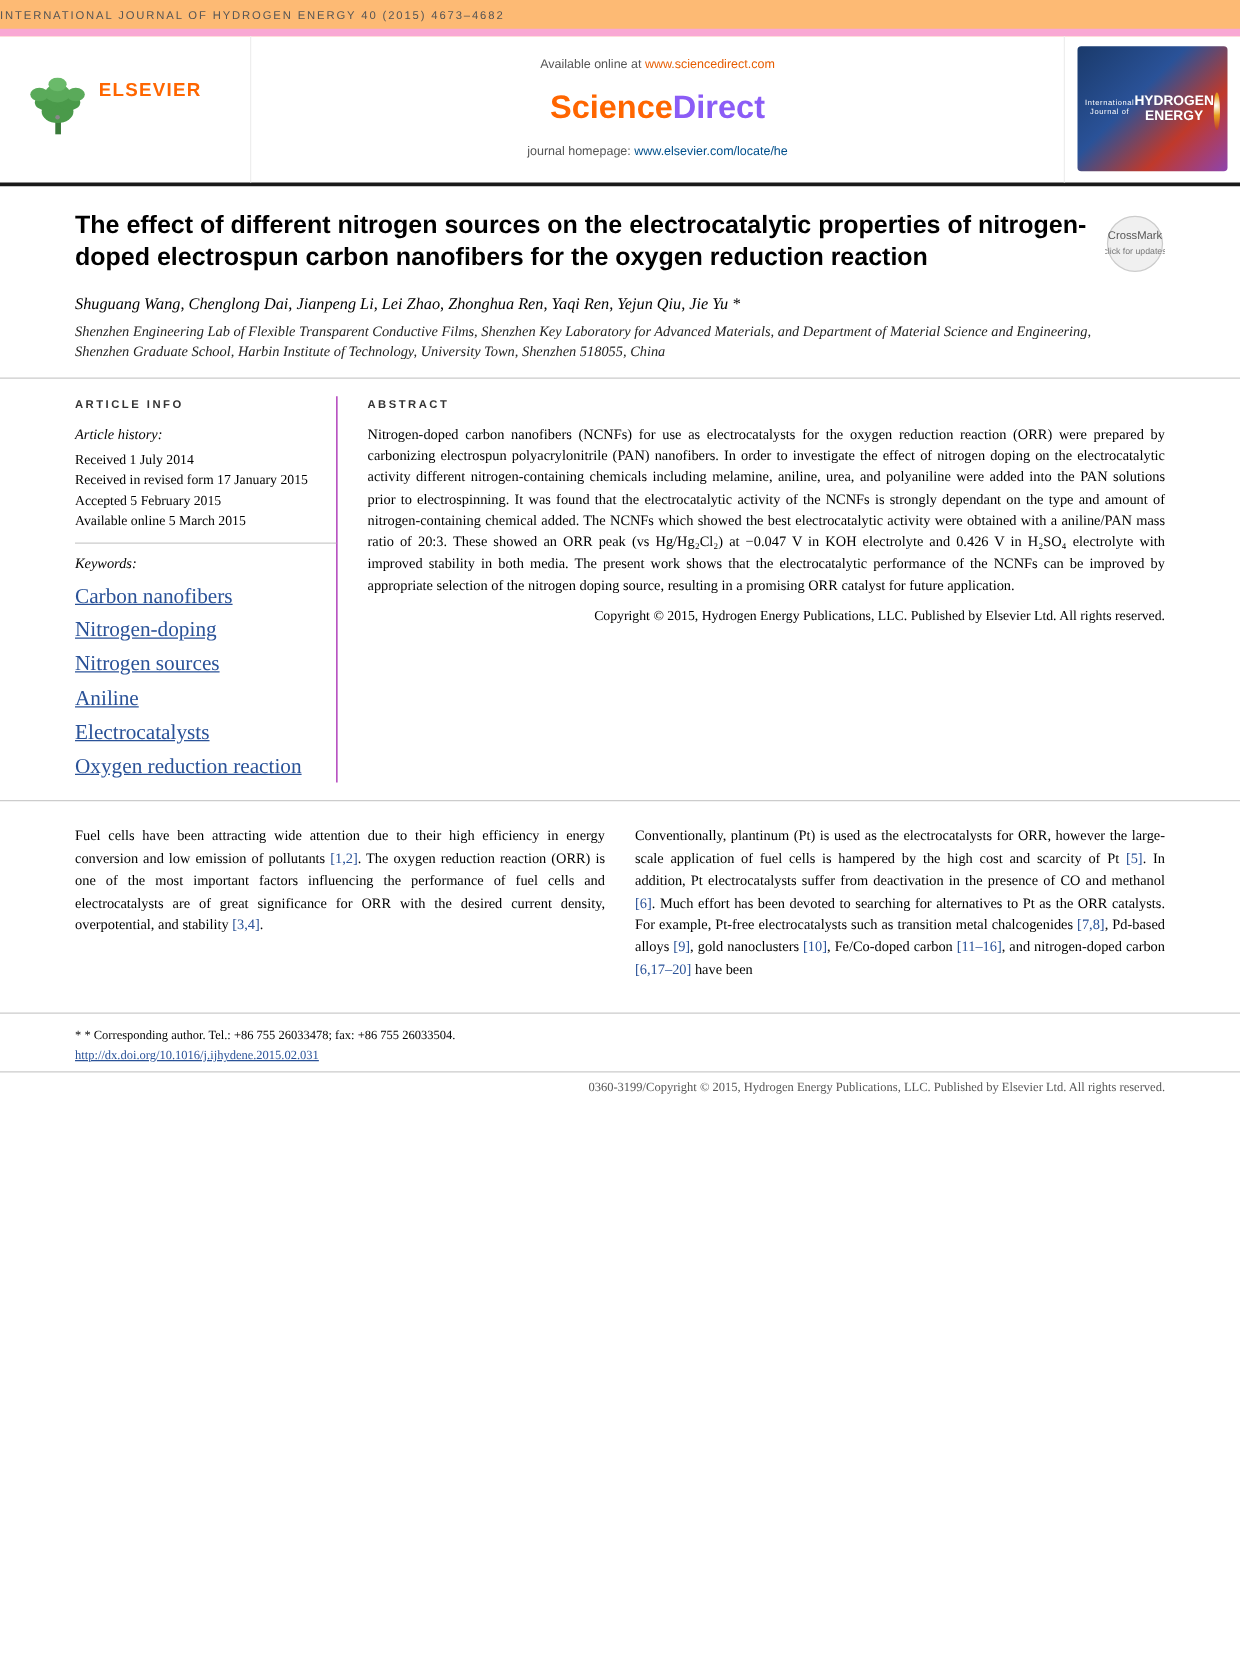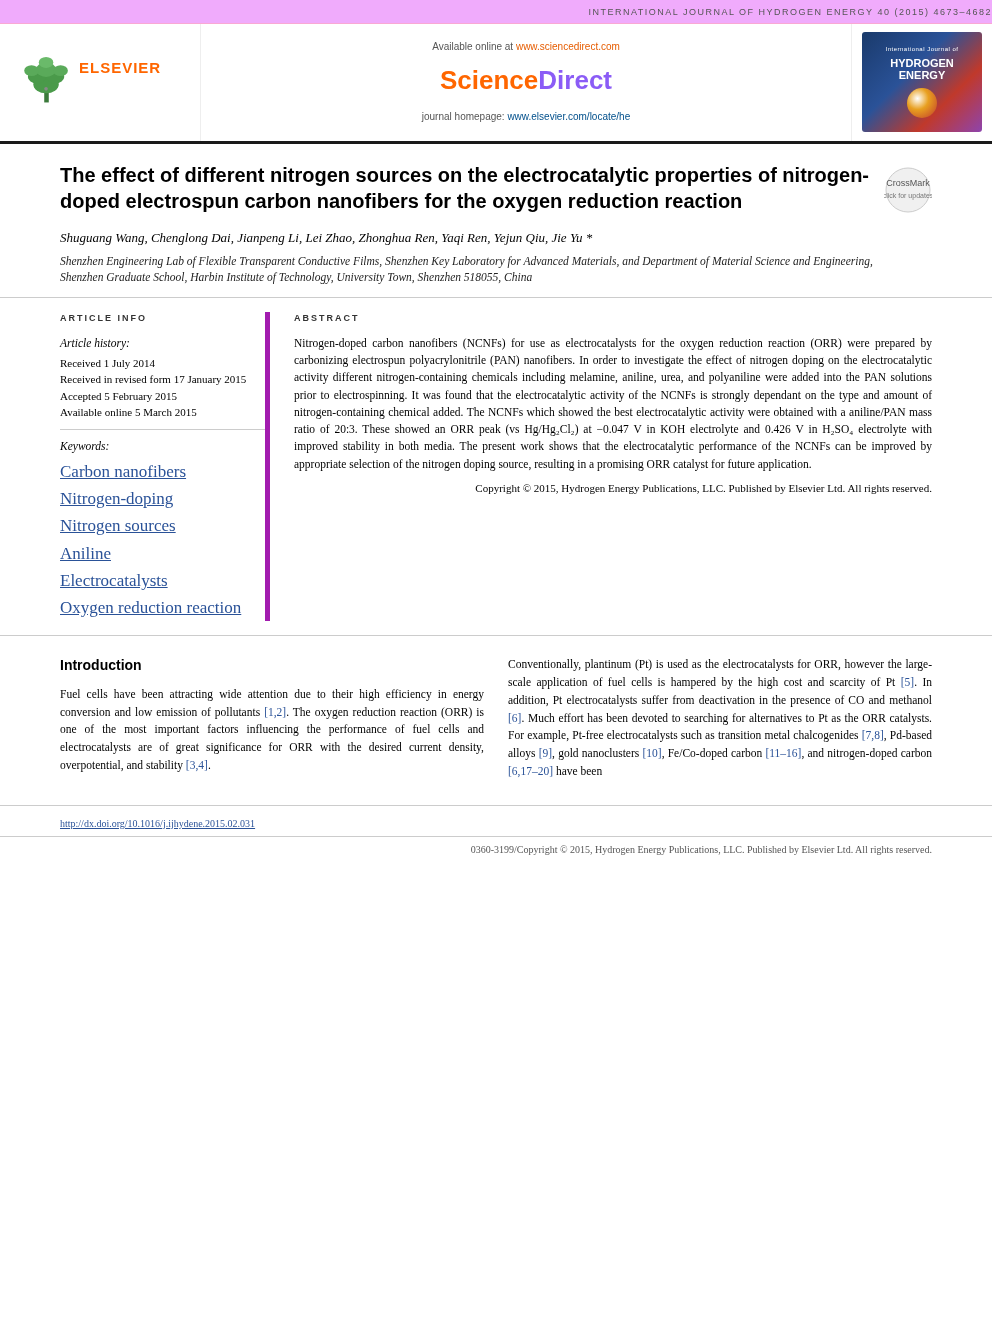--- a/index.html
+++ b/index.html
@@ -8,24 +8,24 @@
       background: #fff;
       width: 992px;
       min-height: 1323px;
       color: #000;
       font-size: 13px;
       line-height: 1.4;
     }
 
     
     .top-banner {
-      background: #f0abfc;
-      text-align: right;
+      background: #fdba74;
+      text-align: left;
       padding: 6px 0 4px;
-      border-bottom: 1px solid #f9a8d4;
+      border-bottom: 6px solid #f9a8d4;
       font-size: 9px;
       letter-spacing: 1.5px;
       color: #555;
       font-family: Arial, sans-serif;
       text-transform: uppercase;
     }
 
     
     .header {
       display: flex;
@@ -102,21 +102,21 @@
       display: flex;
       align-items: center;
       justify-content: center;
     }
     .journal-cover {
       width: 120px;
       height: 100px;
       background: linear-gradient(135deg, #1a3a6b 0%, #2a5298 40%, #c0392b 70%, #8e44ad 100%);
       border-radius: 3px;
       display: flex;
-      flex-direction: column;
+      flex-direction: row;
       align-items: center;
       justify-content: center;
       color: #fff;
       padding: 6px;
       font-family: Arial, sans-serif;
     }
     .cover-intl {
       font-size: 6px;
       letter-spacing: 0.5px;
       text-align: center;
@@ -177,21 +177,21 @@
     
     .two-col-section {
       display: flex;
       padding: 14px 60px 14px 60px;
       gap: 24px;
       border-bottom: 1px solid #ccc;
     }
     .left-col {
       width: 210px;
       flex-shrink: 0;
-      border-right: 5px solid #a21caf;
+      border-right: 1px solid #a21caf;
     }
     .right-col {
       flex: 1;
     }
     .section-label {
       font-family: Arial, sans-serif;
       font-size: 9px;
       letter-spacing: 2px;
       font-weight: bold;
       color: #333;
@@ -392,21 +392,20 @@
 
   <div class="right-col">
     <div class="section-label">ABSTRACT</div>
     <div class="abstract-text">Nitrogen-doped carbon nanofibers (NCNFs) for use as electrocatalysts for the oxygen reduction reaction (ORR) were prepared by carbonizing electrospun polyacrylonitrile (PAN) nanofibers. In order to investigate the effect of nitrogen doping on the electrocatalytic activity different nitrogen-containing chemicals including melamine, aniline, urea, and polyaniline were added into the PAN solutions prior to electrospinning. It was found that the electrocatalytic activity of the NCNFs is strongly dependant on the type and amount of nitrogen-containing chemical added. The NCNFs which showed the best electrocatalytic activity were obtained with a aniline/PAN mass ratio of 20:3. These showed an ORR peak (vs Hg/Hg₂Cl₂) at −0.047 V in KOH electrolyte and 0.426 V in H₂SO₄ electrolyte with improved stability in both media. The present work shows that the electrocatalytic performance of the NCNFs can be improved by appropriate selection of the nitrogen doping source, resulting in a promising ORR catalyst for future application.</div>
     <div class="copyright-text">Copyright © 2015, Hydrogen Energy Publications, LLC. Published by Elsevier Ltd. All rights reserved.</div>
   </div>
 </div>
 
 <div class="body-section">
   <div class="body-left">
-    <div class="intro-heading">Introduction</div>
     <div class="body-text">
       Fuel cells have been attracting wide attention due to their high efficiency in energy conversion and low emission of pollutants
       <a class="ref-link">[1,2]</a>.
       The oxygen reduction reaction (ORR) is one of the most important factors influencing the performance of fuel cells and electrocatalysts are of great significance for ORR with the desired current density, overpotential, and stability
       <a class="ref-link">[3,4]</a>.
     </div>
   </div>
   <div class="body-right">
     <div class="body-text">
       Conventionally, plantinum (Pt) is used as the electrocatalysts for ORR, however the large-scale application of fuel cells is hampered by the high cost and scarcity of Pt
@@ -423,17 +422,20 @@
       <a class="ref-link">[11–16]</a>,
       and nitrogen-doped carbon
       <a class="ref-link">[6,17–20]</a>
       have been
     </div>
   </div>
 </div>
 
 <div class="footnote-section">
   <div class="footnote-text">
+    * <span>* Corresponding author. Tel.: +86 755 26033478; fax: +86 755 26033504.</span>
+  </div>
+  <div class="footnote-text">
     <a class="footnote-link">http://dx.doi.org/10.1016/j.ijhydene.2015.02.031</a>
   </div>
 </div>
 
 <div class="copyright-footer">0360-3199/Copyright © 2015, Hydrogen Energy Publications, LLC. Published by Elsevier Ltd. All rights reserved.</div>
 
 </body></html>

